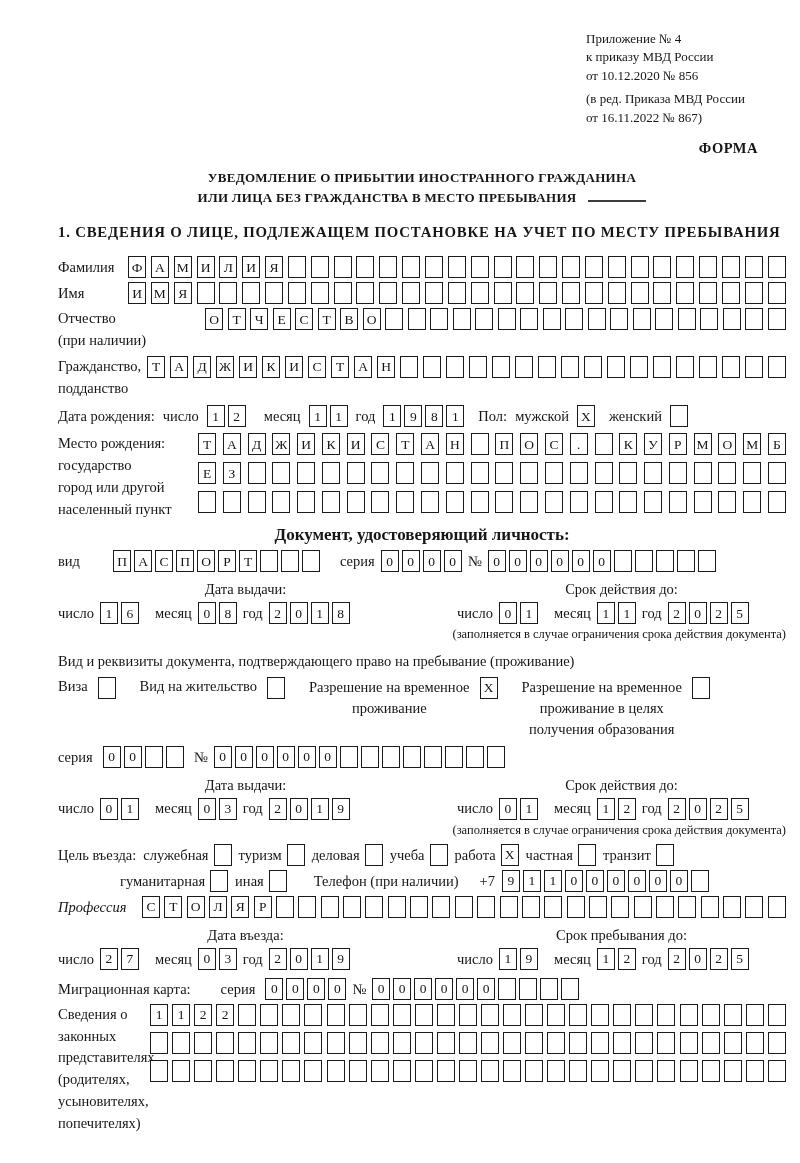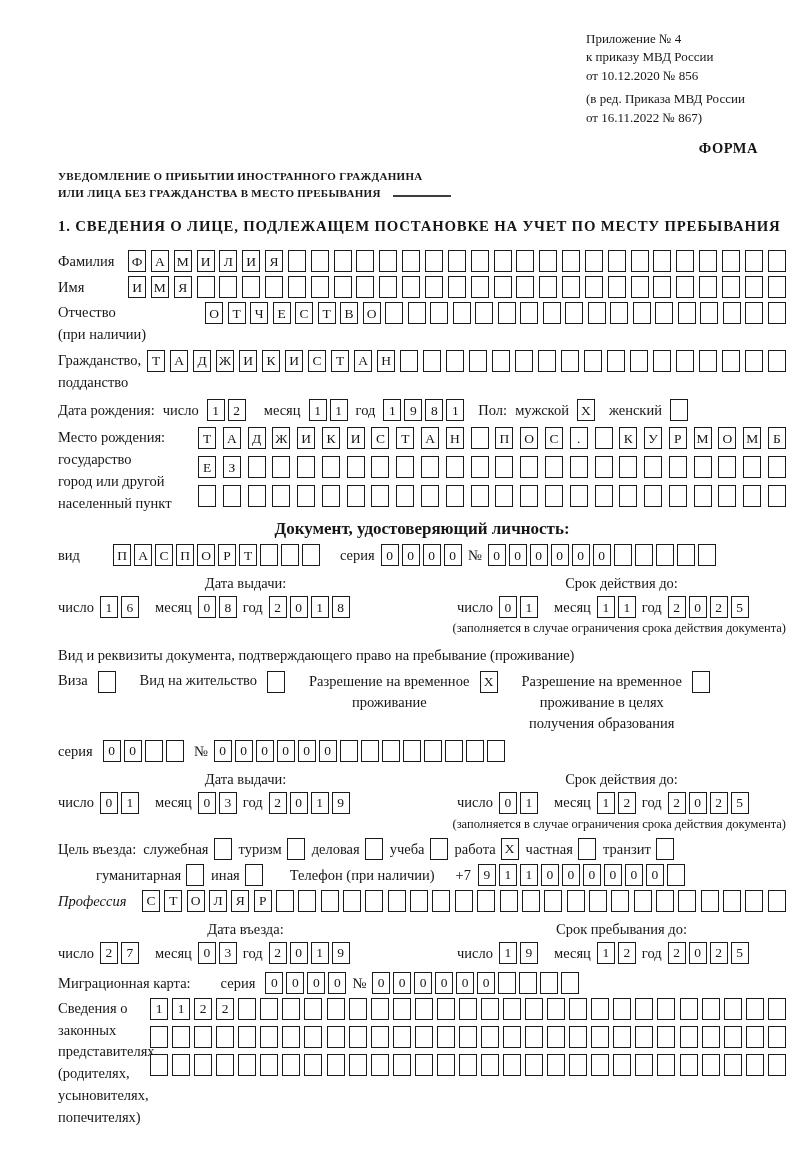--- a/index.html
+++ b/index.html
@@ -7,33 +7,33 @@
     width:800px; height:1163px; box-sizing:border-box; background:#fff;
     padding:30px 14px 12px 58px; color:#161616;
     font-family:"Liberation Serif","DejaVu Serif",serif;
     font-size:14.5px; line-height:1.3; overflow:hidden; position:relative;
   }
   
   .hdr { width:192px; margin-left:auto; margin-right:8px; font-size:13px; line-height:1.42; }
   .hdr .gap { margin-top:5px; }
   .forma { text-align:right; padding-right:28px; font-weight:bold; margin-top:12px; font-size:14.5px; letter-spacing:.5px; }
   
-  .title { text-align:left; font-weight:bold; font-size:11px; margin-top:10px; line-height:1.5; letter-spacing:.3px; }
+  .title { text-align:center; font-weight:bold; font-size:13px; margin-top:10px; line-height:1.5; letter-spacing:.3px; }
   .blank-line { display:inline-block; width:58px; border-bottom:2.4px solid #3c3c3c; margin-left:12px; }
   .sec-head { font-weight:bold; font-size:14.8px; margin-top:16px; letter-spacing:.8px; }
   
   .row { display:flex; align-items:center; margin-top:4px; }
   .row.top { align-items:flex-start; }
   .lbl { flex:none; }
   .lbl2 div { line-height:1.5; }
   .w70{width:70px;} .w147{width:147px;} .w89{width:89px;} .w140{width:140px;}
   .w55{width:55px;} .w84{width:84px;font-style:italic;} .w92{width:92px; white-space:nowrap;}
   .ml6{margin-left:6px;} .ml10{margin-left:10px;} .ml14{margin-left:14px;}
   .ml20{margin-left:20px;} .ml30{margin-left:30px;}
-  .ind65{margin-left:38px;}
+  .ind65{margin-left:62px;}
   
   .cells { display:flex; gap:3px; flex:none; }
   .cells.grow { flex:1; justify-content:space-between; gap:0; }
   .cell {
     flex:none; width:16px; height:20px; border:1.7px solid #1b1b1b; background:#fff;
     display:flex; align-items:center; justify-content:center;
     font-size:13.5px; line-height:1;
   }
   .col { display:flex; flex-direction:column; gap:7px; flex:1; }
   .pair { display:flex; align-items:center; gap:5px; flex:none; }

